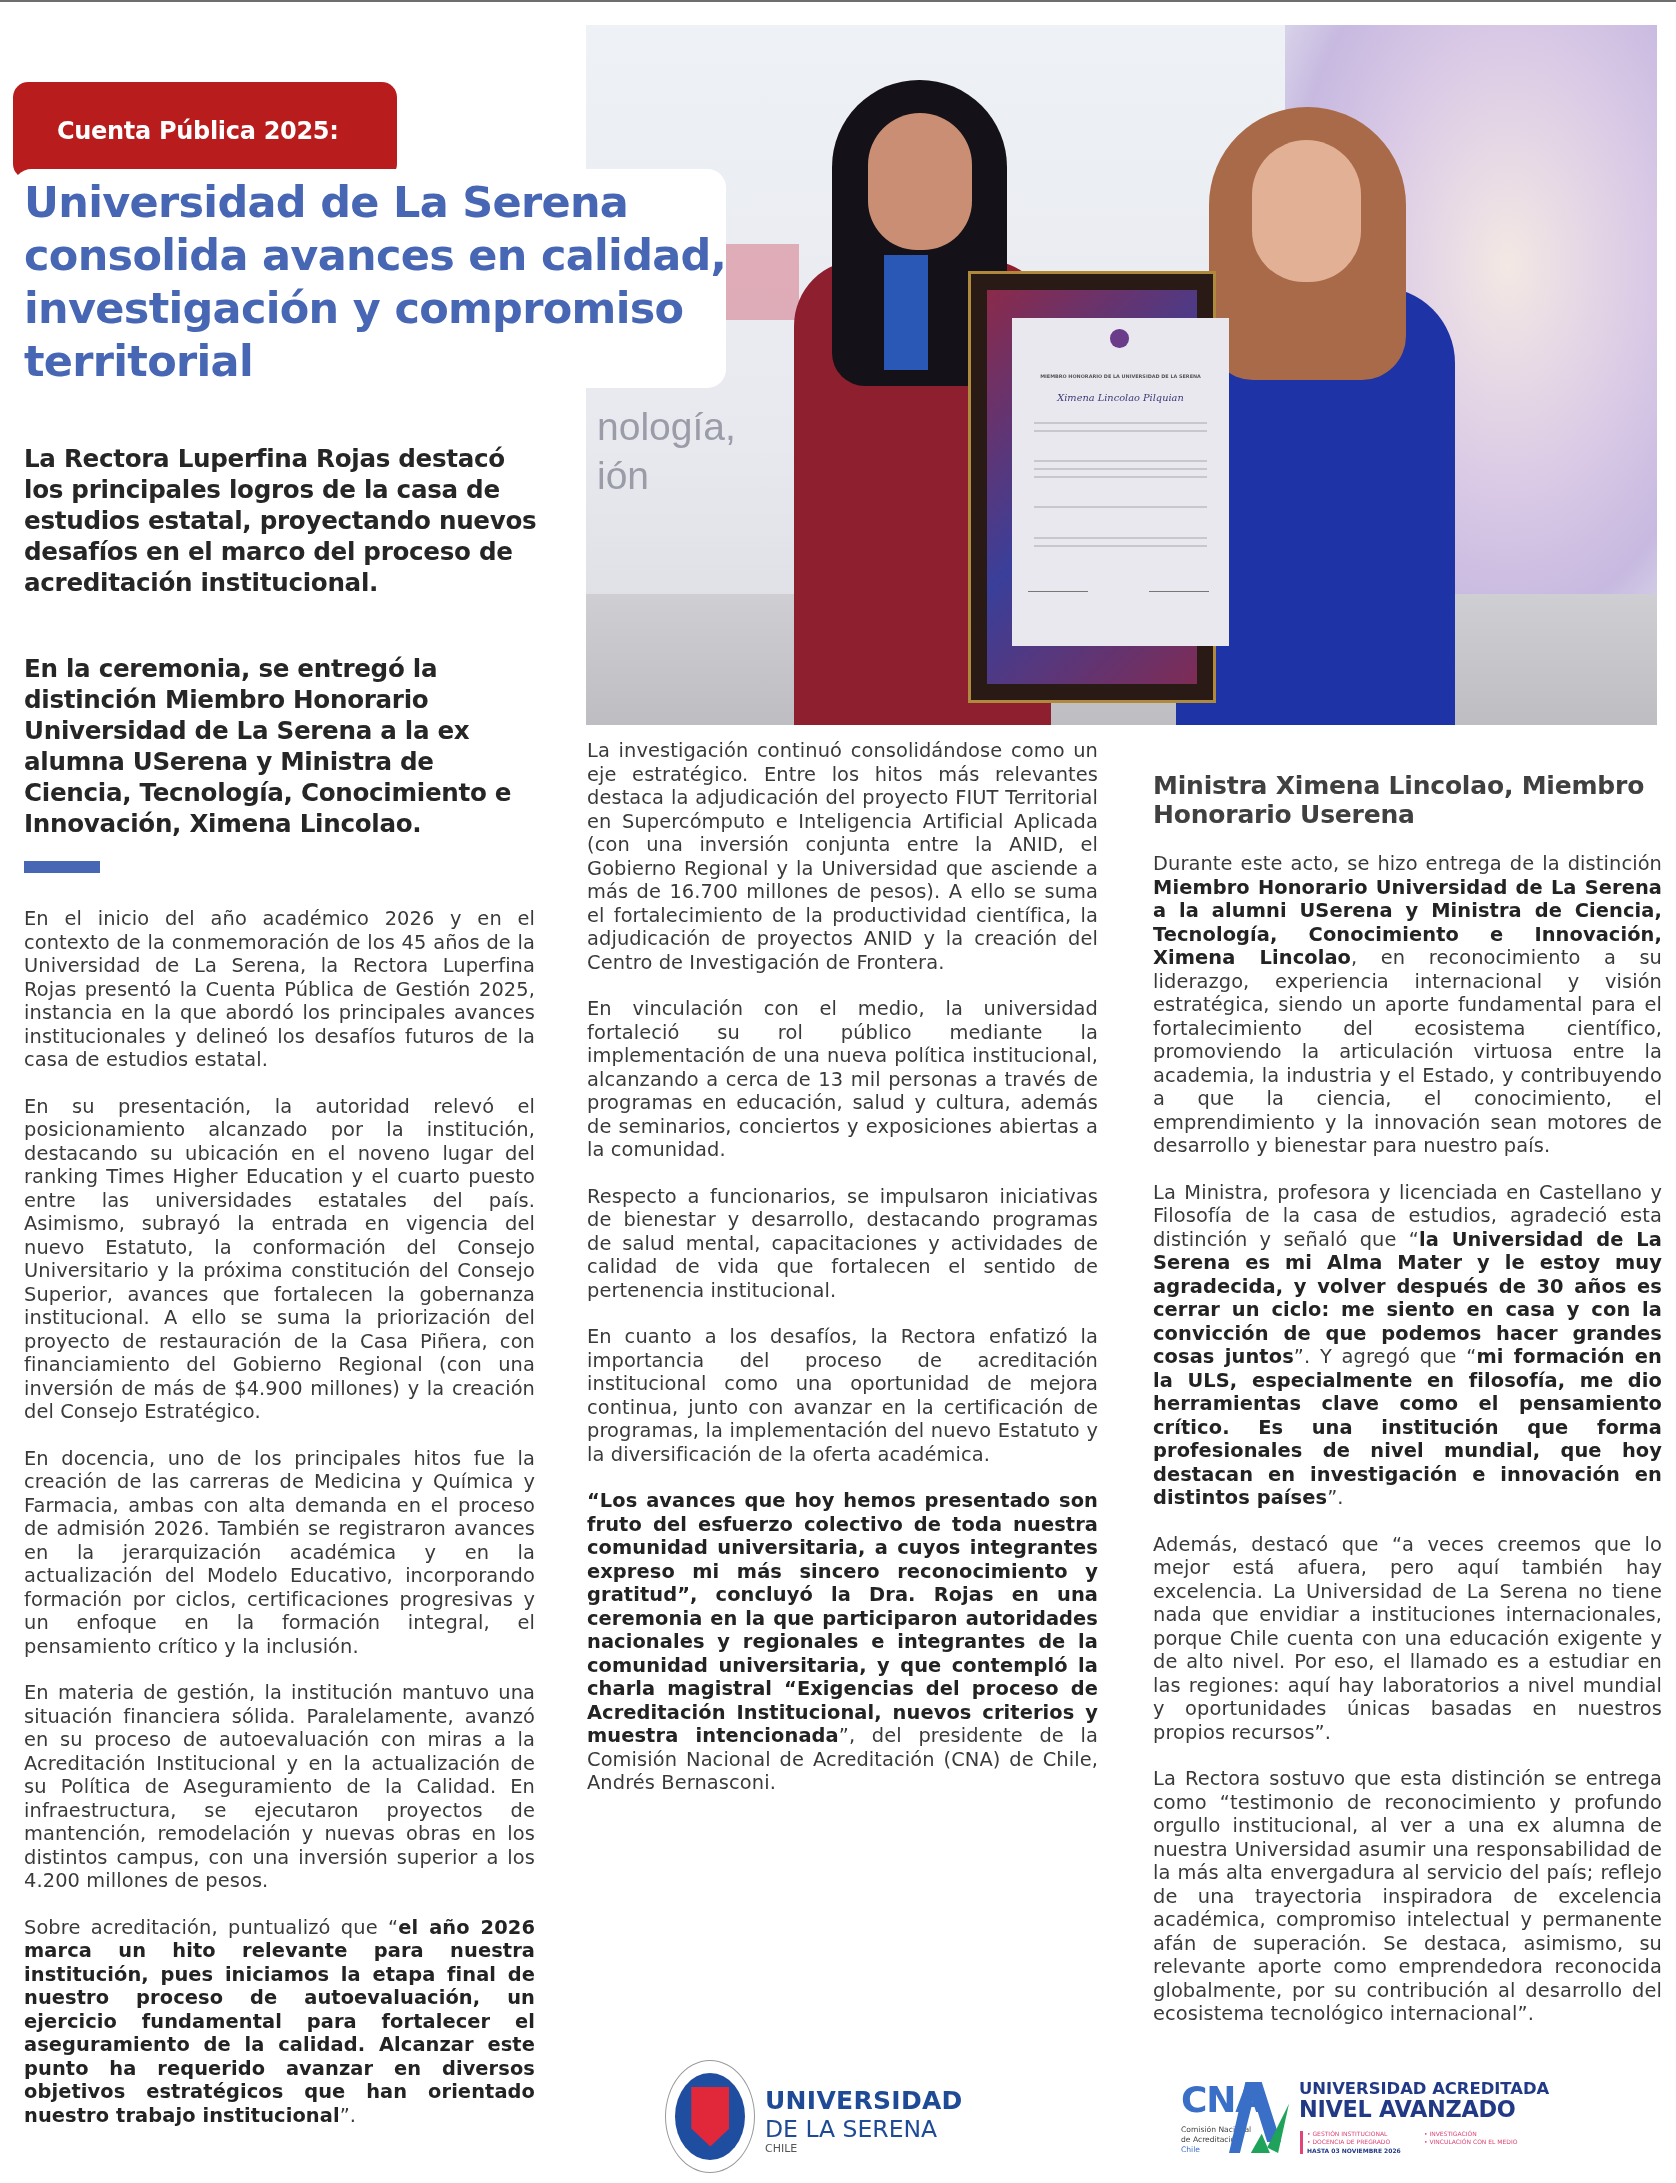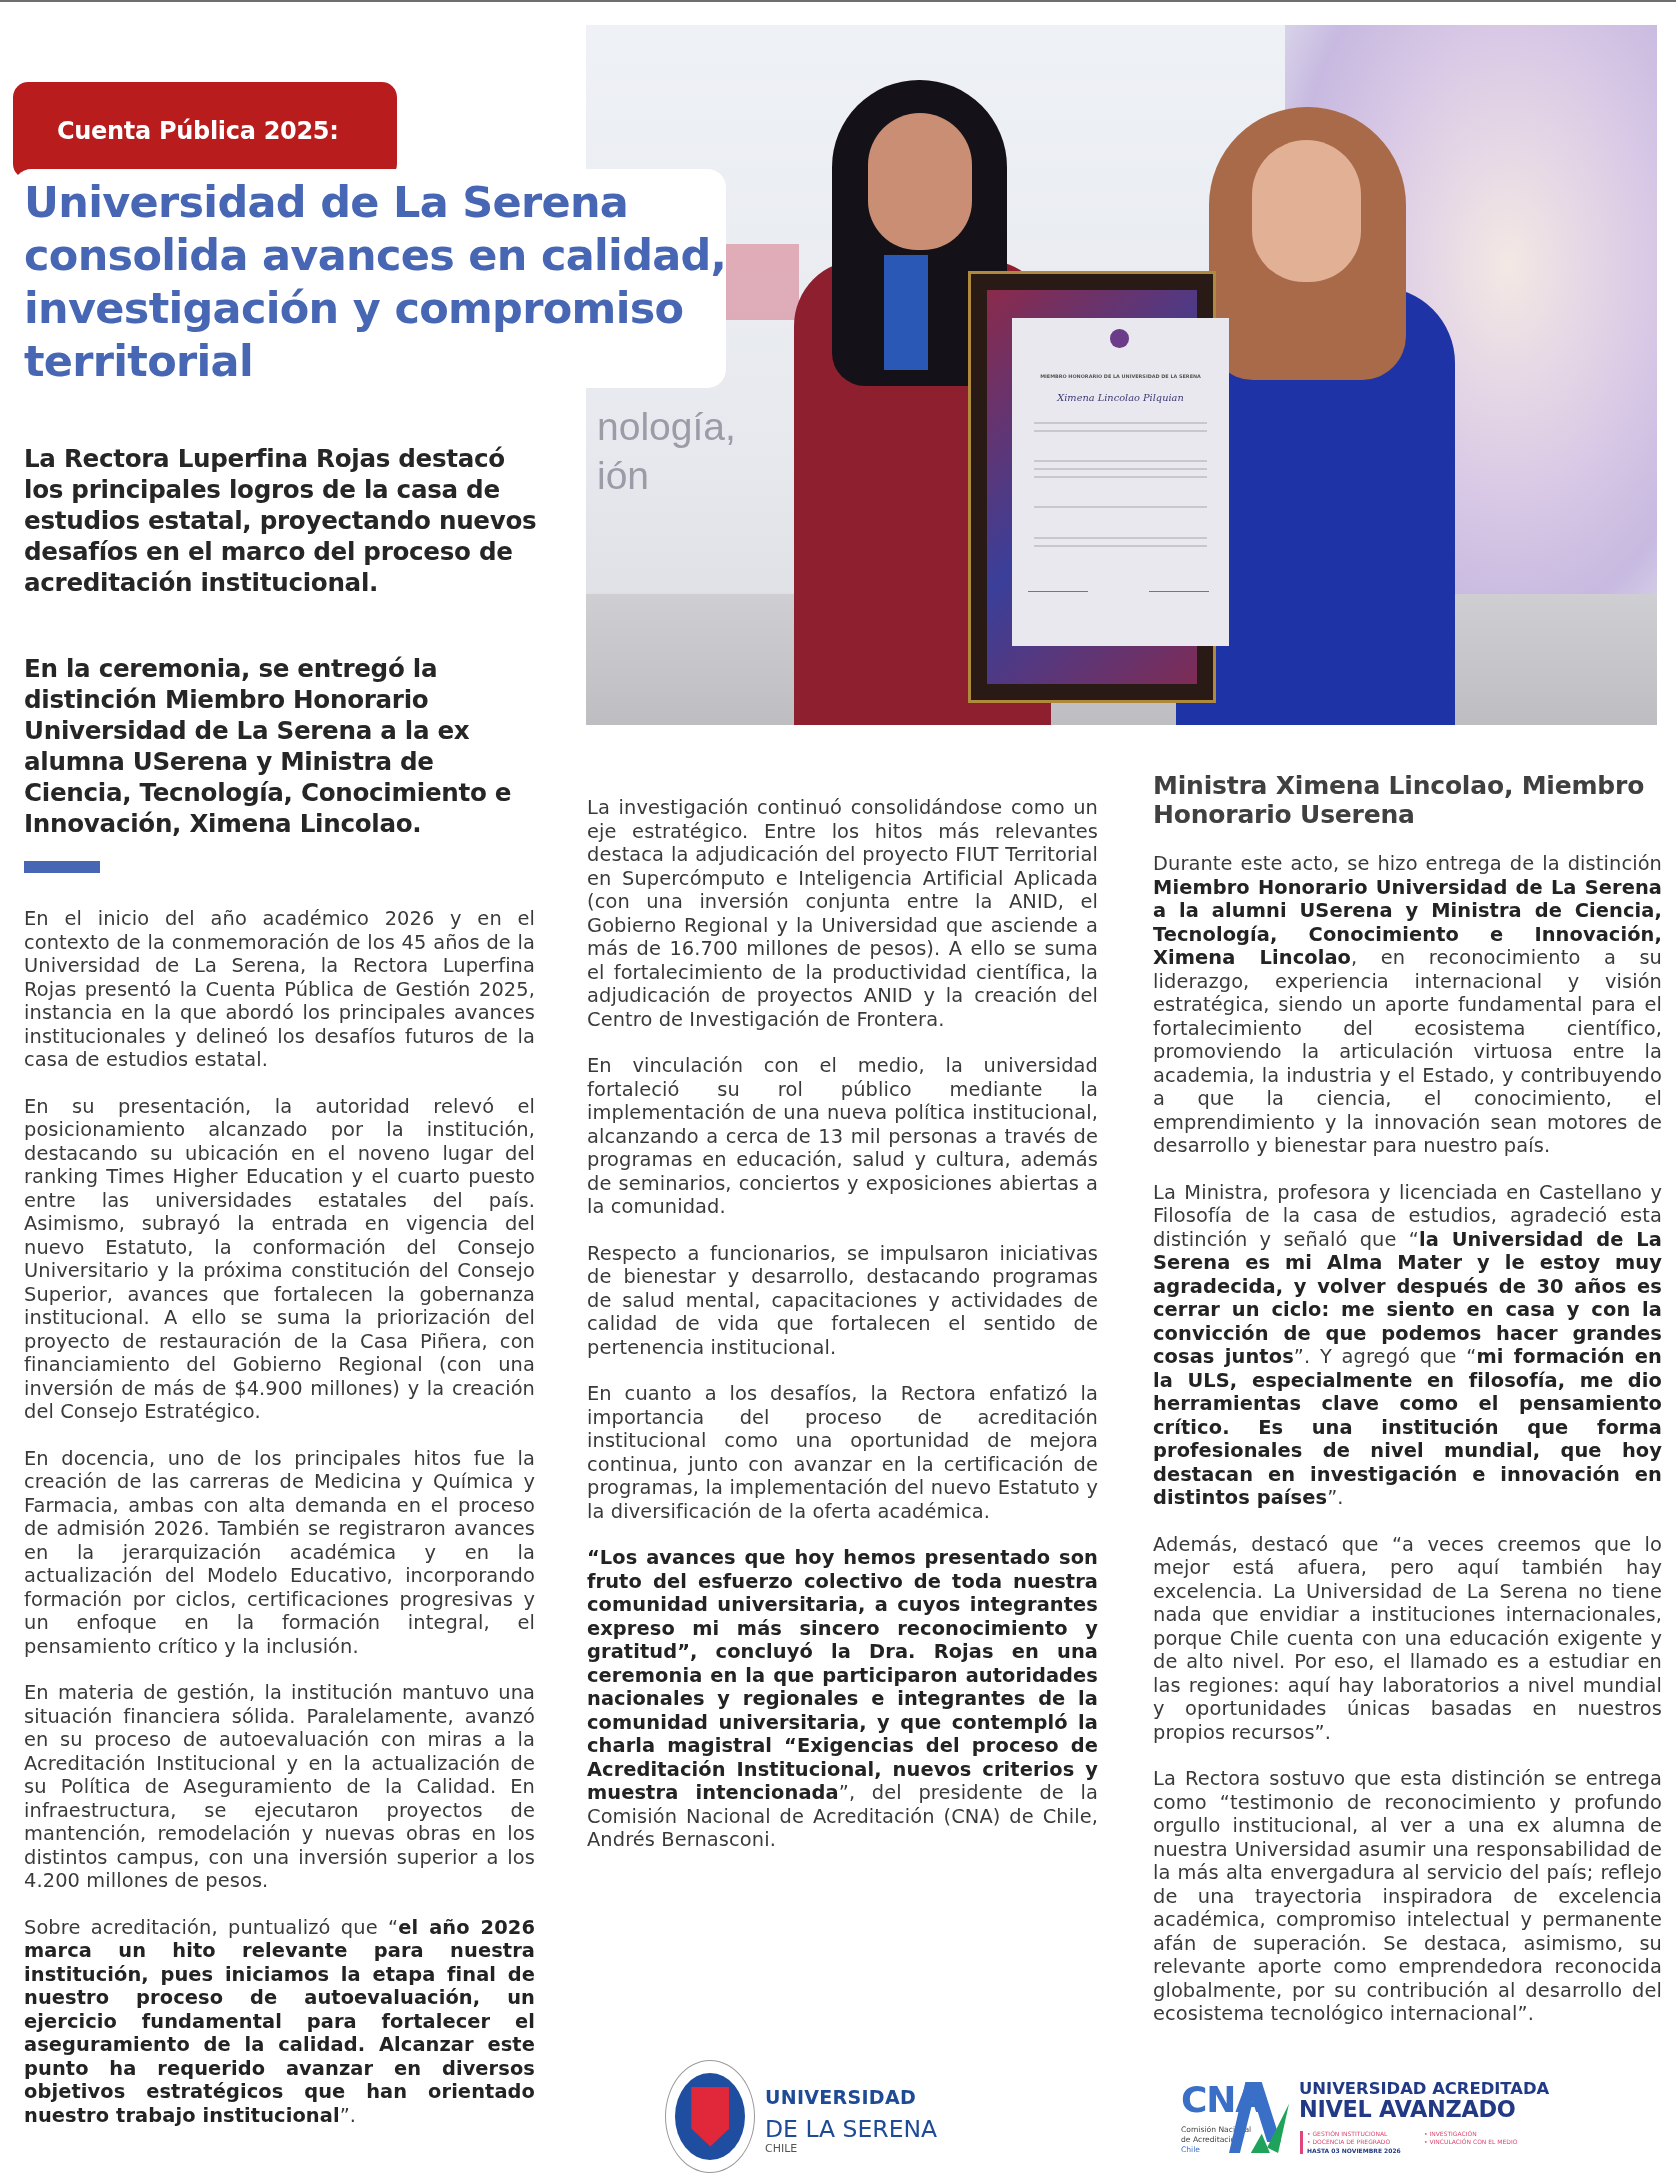--- a/index.html
+++ b/index.html
@@ -38,30 +38,30 @@
   .headline-bg { position: absolute; left: 13px; top: 169px; width: 713px; height: 219px; background: #ffffff; border-radius: 18.6px; }
   .headline { position: absolute; left: 24px; top: 176px; width: 732px; font-size: 43px; line-height: 53px; font-weight: bold; color: #4766b4; margin: 0; letter-spacing: -0.7px; }
   .lede { position: absolute; left: 24px; width: 525px; font-size: 24.6px; line-height: 31px; font-weight: bold; color: #262626; margin: 0; letter-spacing: -0.3px; }
   .accent-bar { position: absolute; left: 24px; top: 861px; width: 76px; height: 12px; background: #4766b4; }
 
   
   .col { position: absolute; width: 511px; font-size: 19.4px; line-height: 23.5px; color: #3a3a3a; text-align: justify; letter-spacing: 0.1px; }
   .col p { margin: 0 0 23px 0; }
   .col b { color: #232323; }
   .col1 { left: 24px; top: 907px; }
-  .col2 { left: 587px; top: 796px; width: 511px; }
+  .col2 { left: 587px; top: 739px; width: 511px; }
   .col3 { left: 1153px; top: 771px; width: 509px; }
   .col3 h2 { margin: 0 0 23px 0; font-size: 25px; line-height: 29px; font-weight: bold; color: #404040; letter-spacing: -0.2px; text-align: left; }
 
   
   .uls-logo { position: absolute; left: 650px; top: 2060px; width: 350px; height: 115px; }
   .uls-seal { position: absolute; left: 15.3px; top: 0; width: 90px; height: 113px; border-radius: 50%; border: 1.6px solid #9a9a9a; box-sizing: border-box; display: flex; align-items: center; justify-content: center; background: #fff; }
   .uls-seal .inner { width: 70px; height: 87px; border-radius: 50%; background: #1f4ea1; display: flex; align-items: center; justify-content: center; }
   .uls-seal .shield { width: 38px; height: 60px; background: #e0283a; clip-path: polygon(0 0, 100% 0, 100% 70%, 50% 100%, 0 70%); }
-  .uls-word1 { position: absolute; left: 115px; top: 26px; font-size: 19px; font-weight: bold; color: #1f4b96; letter-spacing: 0.3px; }
+  .uls-word1 { position: absolute; left: 115px; top: 26px; font-size: 25px; font-weight: bold; color: #1f4b96; letter-spacing: 0.3px; }
   .uls-word2 { position: absolute; left: 115px; top: 55px; font-size: 23.5px; color: #1f4b96; }
   .uls-word3 { position: absolute; left: 115px; top: 82px; font-size: 11px; color: #555; }
 
   .cna-logo { position: absolute; left: 1169px; top: 2068px; width: 492px; height: 98px; }
   .cna-letters { position: absolute; left: 12px; top: 11px; font-size: 36px; font-weight: bold; color: #3a6fc7; letter-spacing: -1.1px; }
   .cna-sub { position: absolute; left: 12px; top: 57px; font-size: 7.6px; color: #444; line-height: 9.8px; }
   .cna-sub .chile { color: #3a6fc7; }
   .cna-mark { position: absolute; left: 60px; top: 13.7px; width: 60px; height: 71px; }
   .cna-badge1 { position: absolute; left: 130px; top: 11px; font-size: 16.4px; font-weight: bold; color: #223a86; }
   .cna-badge2 { position: absolute; left: 130px; top: 28px; font-size: 22.4px; font-weight: bold; color: #223a86; letter-spacing: -0.3px; }

